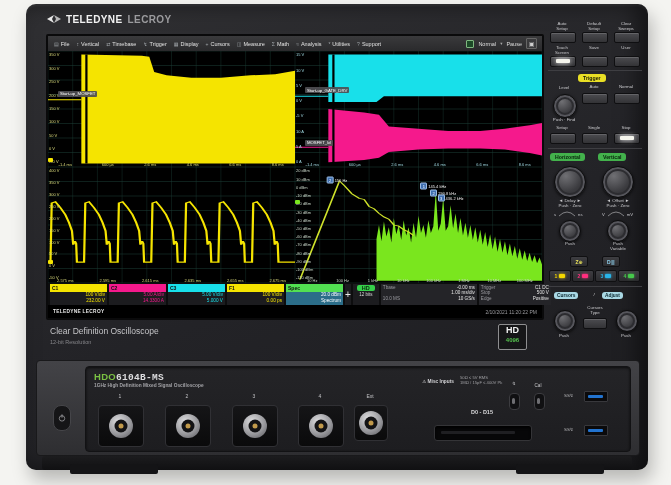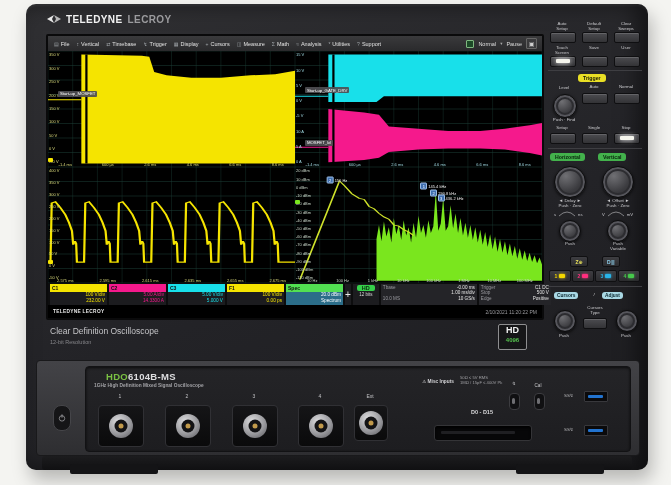--- a/index.html
+++ b/index.html
@@ -94,21 +94,21 @@
     background:linear-gradient(#3e3e42,#2b2b2e);color:#e8e8e8;font-size:5px;font-weight:bold;
     display:flex;align-items:center;justify-content:center;}
   
   .front{position:absolute;left:10px;top:356px;width:602px;height:94px;border-radius:4px;
     background:linear-gradient(#434347,#2e2e31);border:1px solid #19191b;}
   .front-inner{position:absolute;left:48px;top:5px;width:544px;height:84px;border-radius:4px;
     background:linear-gradient(#242427,#1d1d20);border:1px solid #121214;box-shadow:inset 0 1px 3px rgba(0,0,0,.7);}
   .power{position:absolute;left:16px;top:44px;width:16px;height:24px;border-radius:8px;
     background:#151517;border:1px solid #454549;display:flex;align-items:center;justify-content:center;}
   .model{position:absolute;left:8px;top:4px;font-size:9.5px;font-weight:bold;letter-spacing:.3px;}
-  .model .g{color:#7ac143;margin-left:12px;} .model .w{color:#dedee0;}
+  .model .g{color:#7ac143;} .model .w{color:#dedee0;font-family:Liberation Mono, monospace;}
   .tagline{position:absolute;left:8px;top:16px;color:#a2a2a6;font-size:4.8px;font-weight:bold;}
   .chlab{position:absolute;color:#c2c2c5;font-size:5px;transform:translateX(-50%);}
   .bnc{position:absolute;width:44px;height:40px;border-radius:4px;background:linear-gradient(#151517,#0a0a0b);
     border:1px solid #303034;}
   .bnc .ring{position:absolute;left:50%;top:50%;transform:translate(-50%,-50%);width:24px;height:24px;
     border-radius:50%;background:radial-gradient(circle at 38% 32%,#dedee0,#96969a 58%,#55555a);}
   .bnc .hole{position:absolute;left:50%;top:50%;transform:translate(-50%,-50%);width:13px;height:13px;
     border-radius:50%;background:#131315;}
   .bnc .pin{position:absolute;left:50%;top:50%;transform:translate(-50%,-50%);width:5px;height:5px;
     border-radius:50%;background:#c29a4b;}

